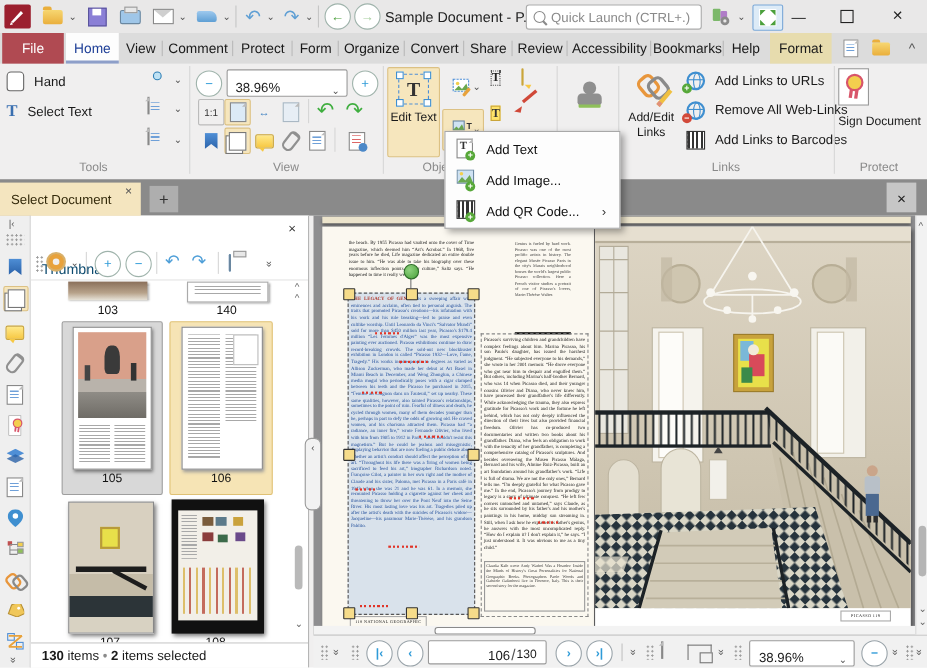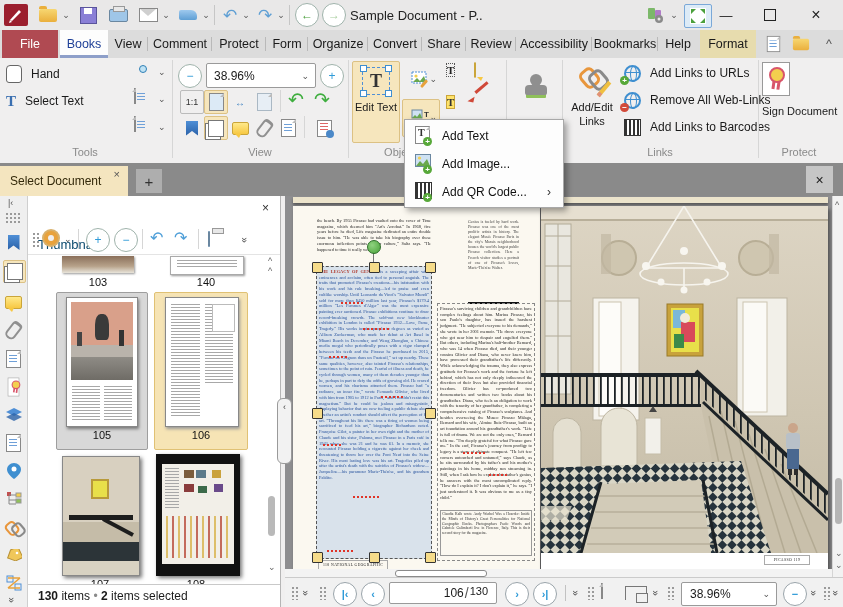--- a/index.html
+++ b/index.html
@@ -124,21 +124,21 @@
   .tiny{font-family:"Liberation Serif",serif;font-size:4.4px;line-height:1.3;color:#222;text-align:justify;overflow:hidden;}
   .selcol{background:rgba(95,150,220,.22);color:#24509c;border:1px dashed #555;}
   .yhdl{position:absolute;width:9px;height:9px;background:#f6dc8a;border:1px solid #333;border-radius:1px;z-index:5;}
   .squig{position:absolute;height:2px;background:repeating-linear-gradient(90deg,#e03428 0 2px,transparent 2px 4px);z-index:4;}
   .vscroll{left:832px;top:196px;width:11px;height:381px;background:#f2f2f2;border-left:1px solid #d5d5d5;color:#666;}
   
   .sbar{left:285px;top:577px;width:558px;height:30px;background:#f1f1f1;border-top:1px solid #cbcbcb;}
   .hscroll{left:285px;top:569px;width:547px;height:8px;background:#f3f3f3;}
   .sb-circle{position:absolute;top:4px;width:22px;height:22px;border:1px solid #9aa4aa;border-radius:50%;background:#fff;
              color:#2f9bd8;display:flex;align-items:center;justify-content:center;font-size:11px;font-weight:bold;}
-  .field{position:absolute;background:#fff;border:1px solid #9a9a9a;border-radius:2px;display:flex;align-items:center;}
+  .field{position:absolute;background:#fff;border:1px solid #9a9a9a;border-radius:2px;display:flex;align-items:flex-end;}
 </style>
 </head>
 <body>
 
 <div id="app">
 
   <div class="abs titlebar">
     <div class="tb-ic" style="left:4px;width:24px;background:#9b1f2e;border-radius:2px;">
       <svg width="16" height="16" viewBox="0 0 16 16">
           <path d="M2 13 L11 3 L13 5 L4 14 Z" fill="#fff"></path>
@@ -169,20 +169,24 @@
     <div class="tb-ic" style="left:255px;width:20px;color:#5f9fd4;font-size:17px;">↷</div>
     <div class="tb-ic dd" style="left:276px;width:10px;">⌄</div>
     <div class="vsep" style="left:289px;top:5px;height:20px;background:#c6c6c6;"></div>
     <div class="tb-ic" style="left:295px;">
         <span class="circle" style="color:#4ba03c;">←</span>
       </div>
     <div class="tb-ic" style="left:322px;">
         <span class="circle" style="color:#a9cfa0;">→</span>
       </div>
     <div class="abs" style="left:350px;top:8px;font-size:13px;color:#222;">Sample Document - P..</div>
+    <div class="qlaunch">
+      <span class="mag"></span>
+      <span style="font-size:12px;">Quick Launch (CTRL+.)</span>
+    </div>
     <div class="tb-ic" style="left:644px;width:24px;">
       <svg width="18" height="18" viewBox="0 0 18 18">
           <rect x="1" y="2" width="7" height="11" rx="1" fill="#7cb86a"></rect>
           <rect x="8" y="4" width="6" height="9" rx="1" fill="#b07cc8"></rect>
           <circle cx="12" cy="13" r="4" fill="#8a8a8a"></circle>
           <circle cx="12" cy="13" r="1.5" fill="#e9e8e8"></circle>
         </svg>
     </div>
     <div class="tb-ic dd" style="left:669px;width:10px;">⌄</div>
     <div class="tb-ic togglable" style="left:684px;width:26px;border:1px solid #7aa8d8;background:#ddebf7;">
@@ -193,21 +197,21 @@
     </div>
     <div class="winbtn" style="left:706px;">—</div>
     <div class="winbtn" style="left:750px;">
         <span class="maxbox"></span>
       </div>
     <div class="winbtn" style="left:796px;font-size:16px;">×</div>
   </div>
 
   <div class="abs tabrow">
     <div class="rtab file" style="left:2px;width:56px;">File</div>
-    <div class="rtab active" style="left:60px;width:48px;">Books</div>
+    <div class="rtab active" style="left:60px;width:48px;">Home</div>
     <div class="rtab" style="left:108px;width:40px;">View</div>
     <div class="rtab" style="left:148px;width:64px;">Comment</div>
     <div class="rtab" style="left:212px;width:54px;">Protect</div>
     <div class="rtab" style="left:266px;width:42px;">Form</div>
     <div class="rtab" style="left:308px;width:60px;">Organize</div>
     <div class="rtab" style="left:368px;width:54px;">Convert</div>
     <div class="rtab" style="left:422px;width:44px;">Share</div>
     <div class="rtab" style="left:466px;width:50px;">Review</div>
     <div class="rtab" style="left:516px;width:76px;">Accessibility</div>
     <div class="rtab" style="left:592px;width:66px;">Bookmarks</div>

